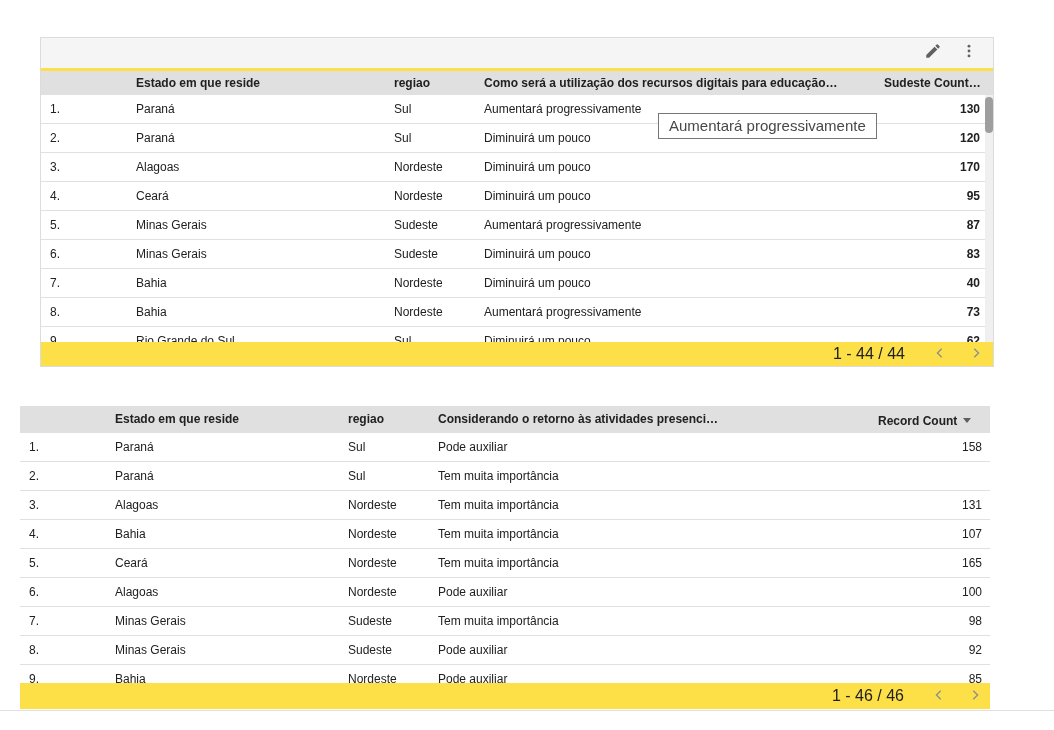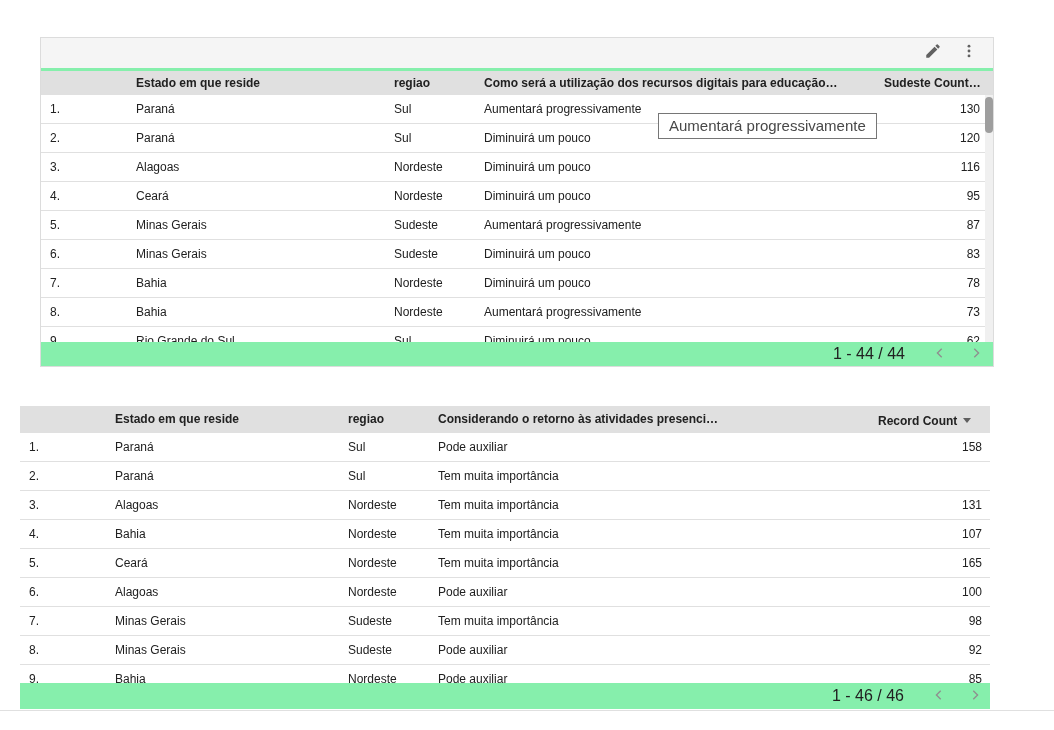--- a/index.html
+++ b/index.html
@@ -1,18 +1,18 @@
 <!DOCTYPE html>
 <html><head>
 <meta charset="utf-8">
 <style>
   * { margin:0; padding:0; box-sizing:border-box; }
   html,body { width:1054px; height:730px; background:#fff; overflow:hidden;
     font-family:"Liberation Sans","DejaVu Sans",sans-serif; color:#212121; }
-  .widget { position:absolute; background:#86efac; }
+  .widget { position:absolute; background:#fde047; }
   
   #widget1 { left:40px; top:37px; width:954px; height:330px; border:1px solid #dcdcdc; }
   .toolbar { height:30px; background:#f5f5f5; display:flex; justify-content:flex-end;
     align-items:center; gap:16px; padding-right:14px; }
   .toolbar .tbtn { width:20px; height:20px; display:flex; align-items:center;
     justify-content:center; cursor:pointer; }
   
   .thead { background:#e0e0e0; display:grid; font-weight:bold; font-size:12px; }
   .t1 .thead { margin-top:3px; height:24px; line-height:24px;
     grid-template-columns:95px 258px 90px 400px 1fr; }
@@ -21,21 +21,21 @@
   .tbody { position:relative; overflow:hidden; }
   .t1 .tbody { height:247px; }
   .t2 .tbody { height:250px; }
   .r { display:grid; height:29px; line-height:28px; font-size:12px;
     border-bottom:1px solid #e0e0e0; background:#fff; }
   .t1 .r { grid-template-columns:95px 258px 90px 400px 1fr; }
   .t2 .r { grid-template-columns:95px 233px 90px 440px 1fr; }
   .c { overflow:hidden; white-space:nowrap; }
   .idx { padding-left:9px; }
   .cnt { text-align:right; }
-  .t1 .cnt { padding-right:13px; }
+  .t1 .cnt { padding-right:13px;font-weight:bold; }
   .t2 .cnt { padding-right:8px;text-align:right; }
   .hcnt-left { text-align:left; }
   .hcnt-right { text-align:center; padding-right:24px; }
   .sort-arrow { display:inline-block; margin-left:6px; vertical-align:2px; }
   
   .vscroll { position:absolute; top:0; right:0; width:8px; height:100%; background:#f0f0f0; }
   .vthumb { position:absolute; top:2px; right:0; width:8px; height:36px;
     background:#9e9e9e; border-radius:4px; cursor:pointer; }
   
   .pager { display:flex; justify-content:flex-end; align-items:center; font-size:16px;
@@ -102,21 +102,21 @@
       <div class="c">Paraná</div>
       <div class="c">Sul</div>
       <div class="c">Diminuirá um pouco</div>
       <div class="c cnt">120</div>
     </div>
     <div class="r">
       <div class="c idx">3.</div>
       <div class="c">Alagoas</div>
       <div class="c">Nordeste</div>
       <div class="c">Diminuirá um pouco</div>
-      <div class="c cnt">116</div>
+      <div class="c cnt">170</div>
     </div>
     <div class="r">
       <div class="c idx">4.</div>
       <div class="c">Ceará</div>
       <div class="c">Nordeste</div>
       <div class="c">Diminuirá um pouco</div>
       <div class="c cnt">95</div>
     </div>
     <div class="r">
       <div class="c idx">5.</div>
@@ -130,21 +130,21 @@
       <div class="c">Minas Gerais</div>
       <div class="c">Sudeste</div>
       <div class="c">Diminuirá um pouco</div>
       <div class="c cnt">83</div>
     </div>
     <div class="r">
       <div class="c idx">7.</div>
       <div class="c">Bahia</div>
       <div class="c">Nordeste</div>
       <div class="c">Diminuirá um pouco</div>
-      <div class="c cnt">78</div>
+      <div class="c cnt">40</div>
     </div>
     <div class="r">
       <div class="c idx">8.</div>
       <div class="c">Bahia</div>
       <div class="c">Nordeste</div>
       <div class="c">Aumentará progressivamente</div>
       <div class="c cnt">73</div>
     </div>
     <div class="r">
       <div class="c idx">9.</div>

